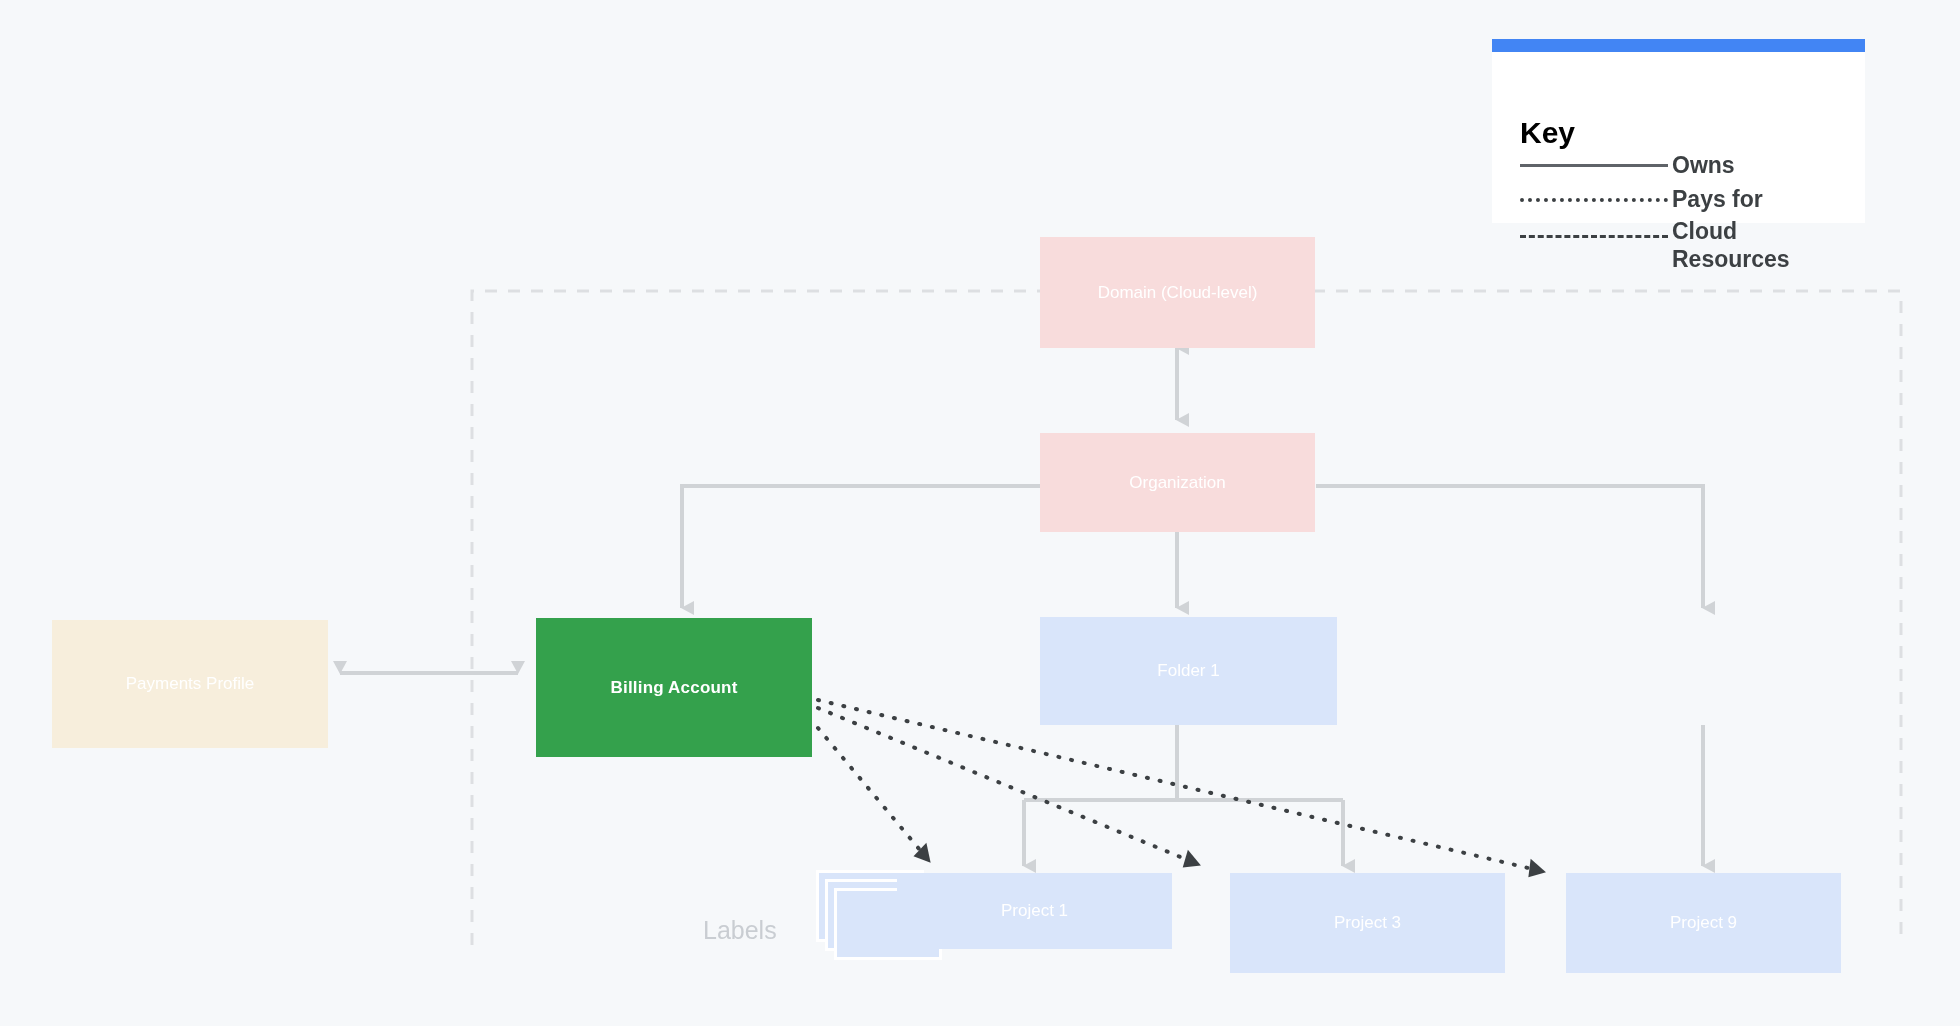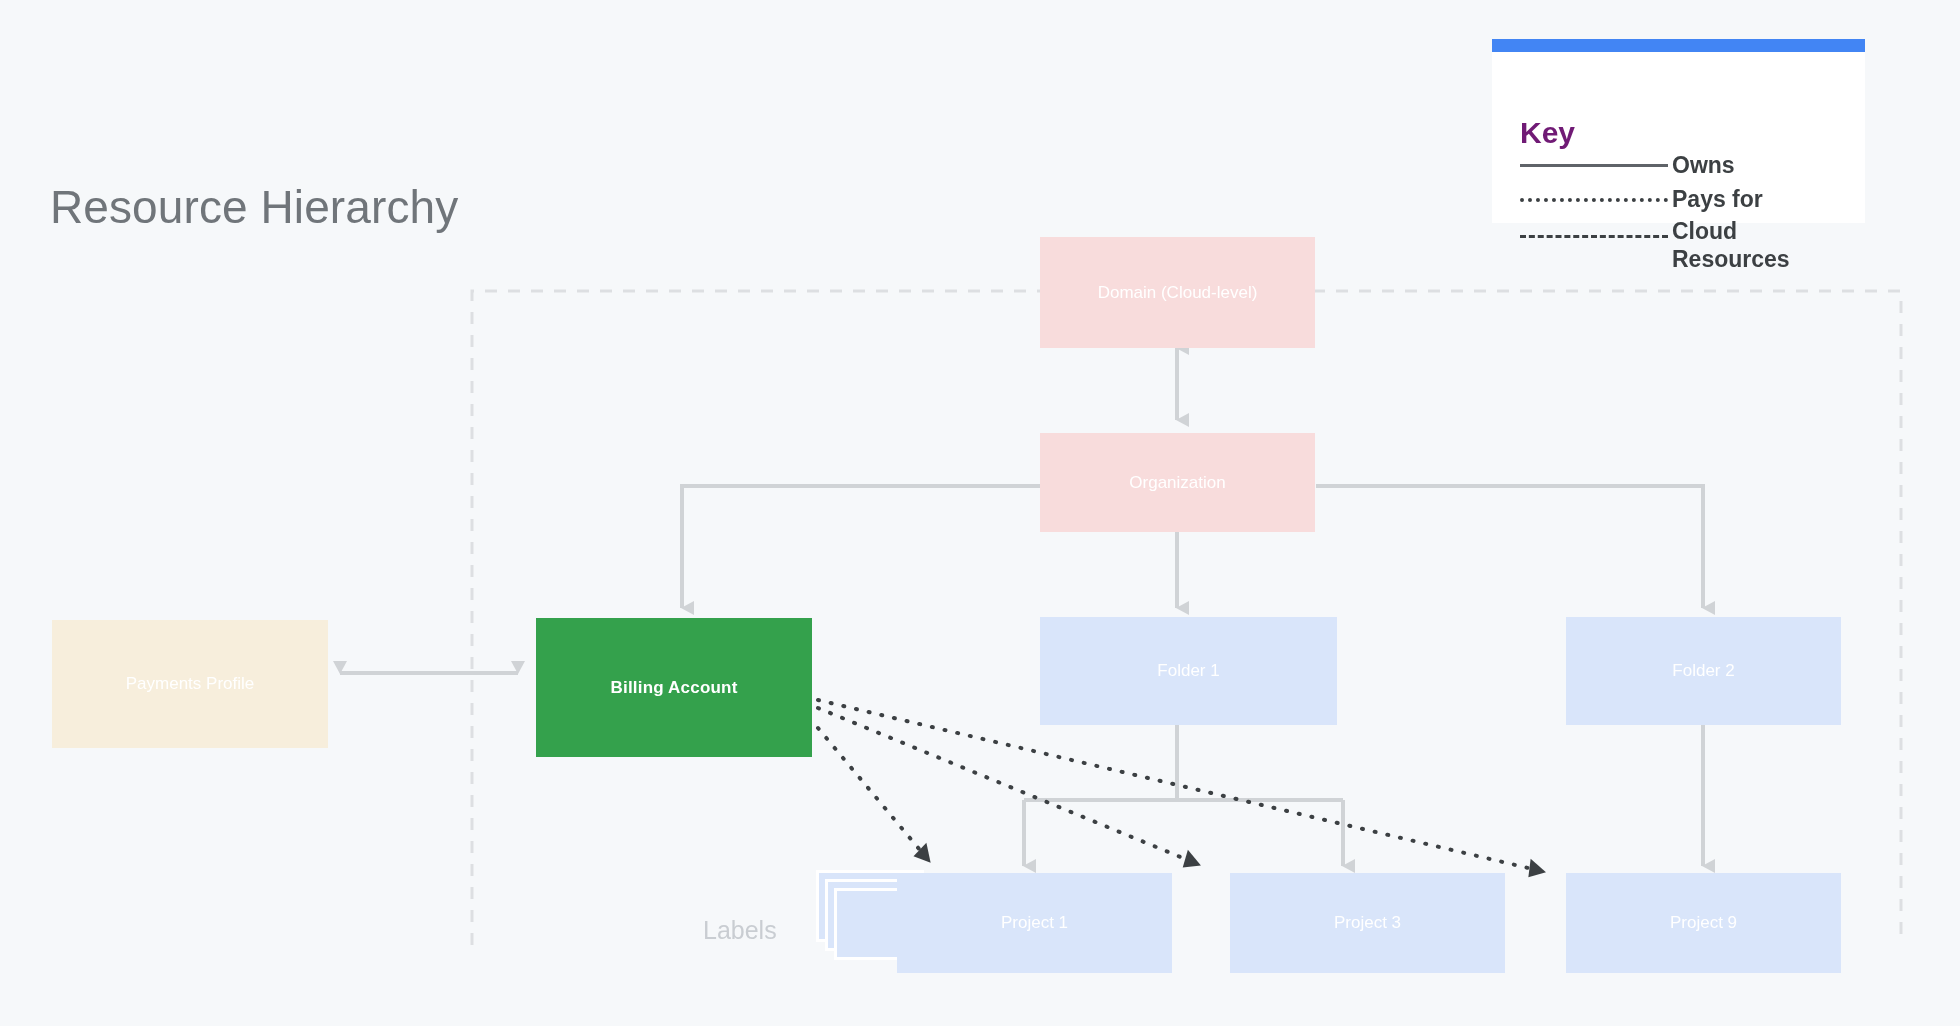--- a/index.html
+++ b/index.html
@@ -55,21 +55,21 @@
     position:absolute;
     background:#FFFFFF;
     box-sizing:border-box;
   }
   .key-bar{
     position:absolute;left:0;top:0;width:100%;height:13px;
     background:#4285F4;
   }
   .key-title{
     position:absolute;left:28px;top:77px;
-    font-size:30px;font-weight:700;color:#701a75;
+    font-size:30px;font-weight:700;color:#000000;
     white-space:nowrap;
   }
   .key-sample{
     position:absolute;width:148px;height:0;
   }
   .key-label{
     position:absolute;left:180px;
     font-size:23px;font-weight:700;color:#3C4043;
     line-height:1.22;white-space:pre-line;
   }
@@ -114,21 +114,20 @@
     <line x1="1024" y1="800" x2="1024" y2="866" stroke="#D0D3D6" stroke-width="4" marker-end="url(#ah-gray)"></line>
     <line x1="1343" y1="800" x2="1343" y2="866" stroke="#D0D3D6" stroke-width="4" marker-end="url(#ah-gray)"></line>
 
     <line x1="1703" y1="725" x2="1703" y2="866" stroke="#D0D3D6" stroke-width="4" marker-end="url(#ah-gray)"></line>
 
     <line x1="818" y1="728" x2="930" y2="862" stroke="#3C4043" stroke-width="4" stroke-dasharray="1 12" stroke-linecap="round" marker-end="url(#ah-dark)"></line>
     <line x1="818" y1="708" x2="1200" y2="865" stroke="#3C4043" stroke-width="4" stroke-dasharray="1 12" stroke-linecap="round" marker-end="url(#ah-dark)"></line>
     <line x1="818" y1="700" x2="1545" y2="872" stroke="#3C4043" stroke-width="4" stroke-dasharray="1 12" stroke-linecap="round" marker-end="url(#ah-dark)"></line>
   </svg>
 
-  <div class="page-title">Resource Hierarchy</div>
 
   <div class="node pink" style="left:1040px;top:237px;width:275px;height:111px;">
     <span>Domain (Cloud-level)</span>
   </div>
 
   <div class="node pink" style="left:1040px;top:433px;width:275px;height:99px;">
     <span>Organization</span>
   </div>
 
   <div class="node cream" style="left:52px;top:620px;width:276px;height:128px;">
@@ -136,35 +135,32 @@
   </div>
 
   <div class="node green" style="left:536px;top:618px;width:276px;height:139px;">
     <span>Billing Account</span>
   </div>
 
   <div class="node blue" style="left:1040px;top:617px;width:297px;height:108px;">
     <span>Folder 1</span>
   </div>
 
-  <div class="node blue" style="left:1566px;top:617px;width:275px;height:108px;">
-    <span>Folder 2</span>
-  </div>
 
   <div class="label-stack" style="left:816px;top:870px;width:120px;height:86px;">
     <div class="label-card" style="left:0px;top:0px;width:108px;height:72px;"></div>
     <div class="label-card" style="left:9px;top:9px;width:108px;height:72px;"></div>
     <div class="label-card" style="left:18px;top:18px;width:108px;height:72px;"></div>
   </div>
 
   <div class="labels-text" style="left:703px;top:916px;">
     <span>Labels</span>
   </div>
 
-  <div class="node blue" style="left:897px;top:873px;width:275px;height:100px;">
+  <div class="node blue" style="left:897px;top:873px;width:275px;height:76px;">
     <span>Project 1</span>
   </div>
 
   <div class="node blue" style="left:1230px;top:873px;width:275px;height:100px;">
     <span>Project 3</span>
   </div>
 
   <div class="node blue" style="left:1566px;top:873px;width:275px;height:100px;">
     <span>Project 9</span>
   </div>

